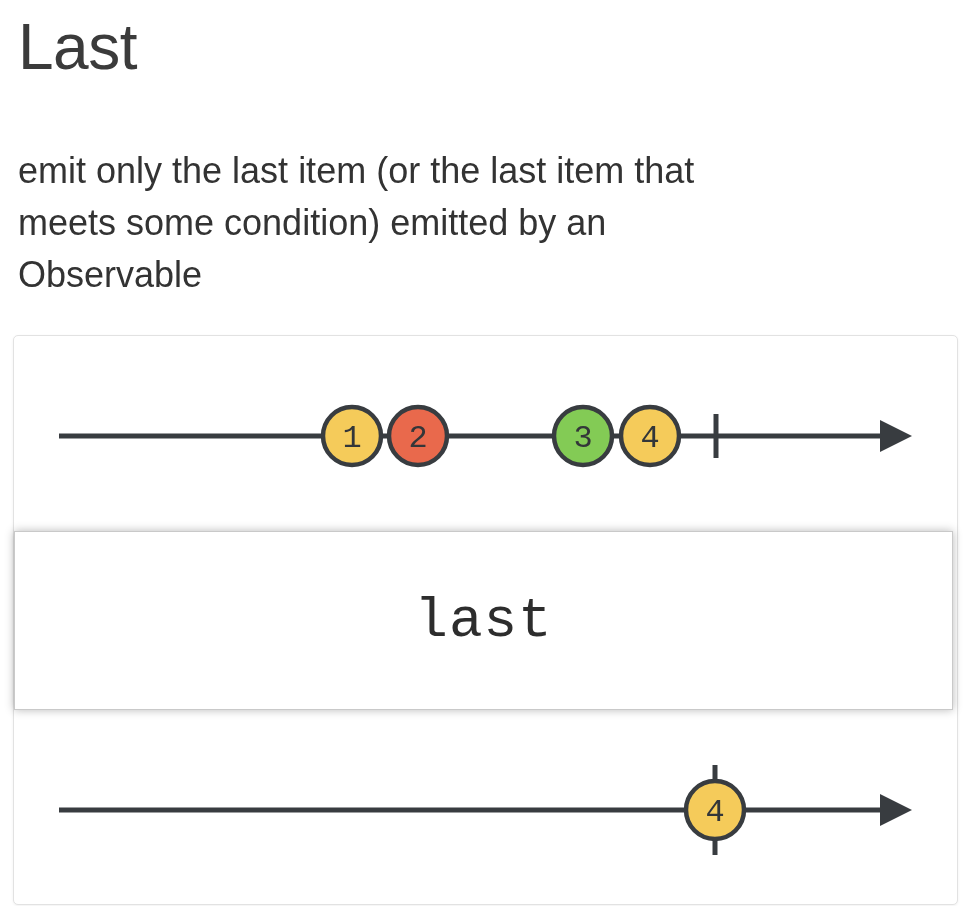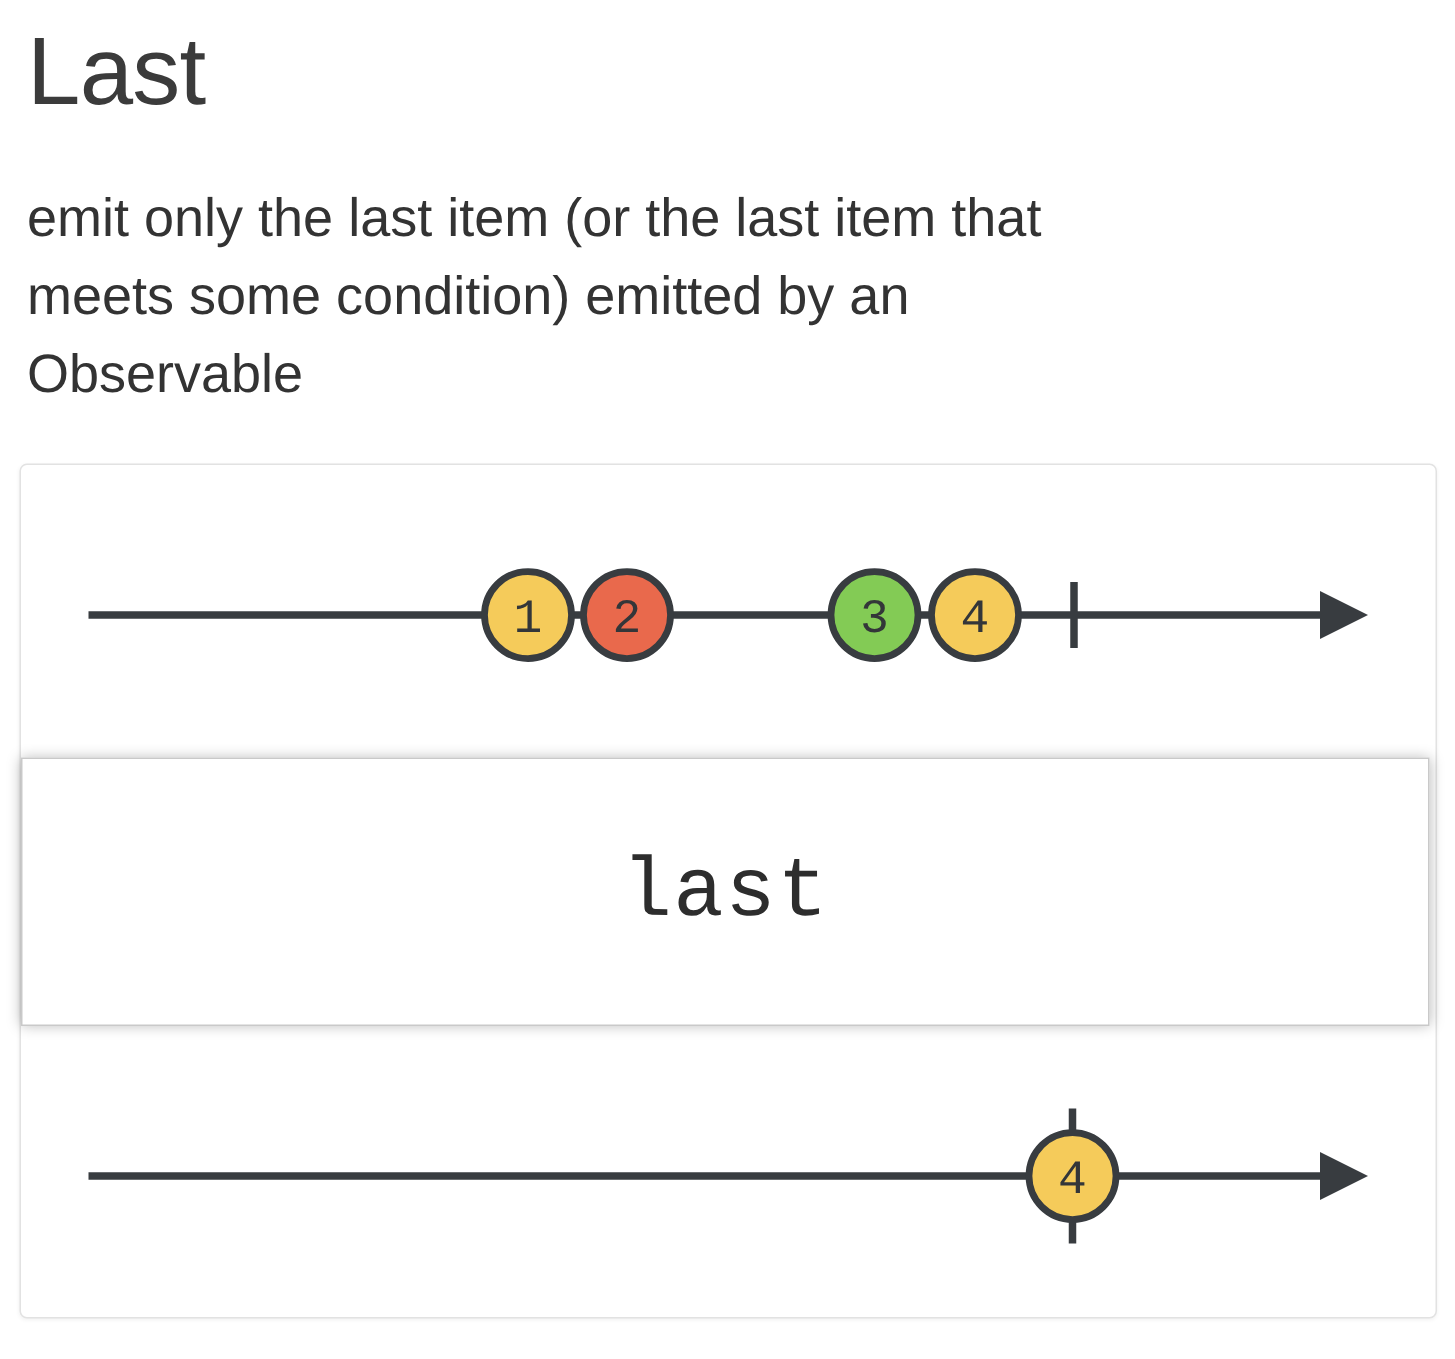--- a/index.html
+++ b/index.html
@@ -16,21 +16,21 @@
   }
   .page-title {
     margin: 10px 0 0 18px;
     font-size: 64px;
     line-height: 74px;
     font-weight: 400;
     color: #3b3b3b;
     letter-spacing: -0.5px;
   }
   .page-description {
-    margin: 35px 0 0 18px;
+    margin: 61px 0 0 18px;
     width: 910px;
     font-size: 36px;
     line-height: 52px;
     color: #333333;
     white-space: pre-line;
   }
   .diagram-card {
     position: relative;
     margin: 34px 12px 0 13px;
     height: 568px;

